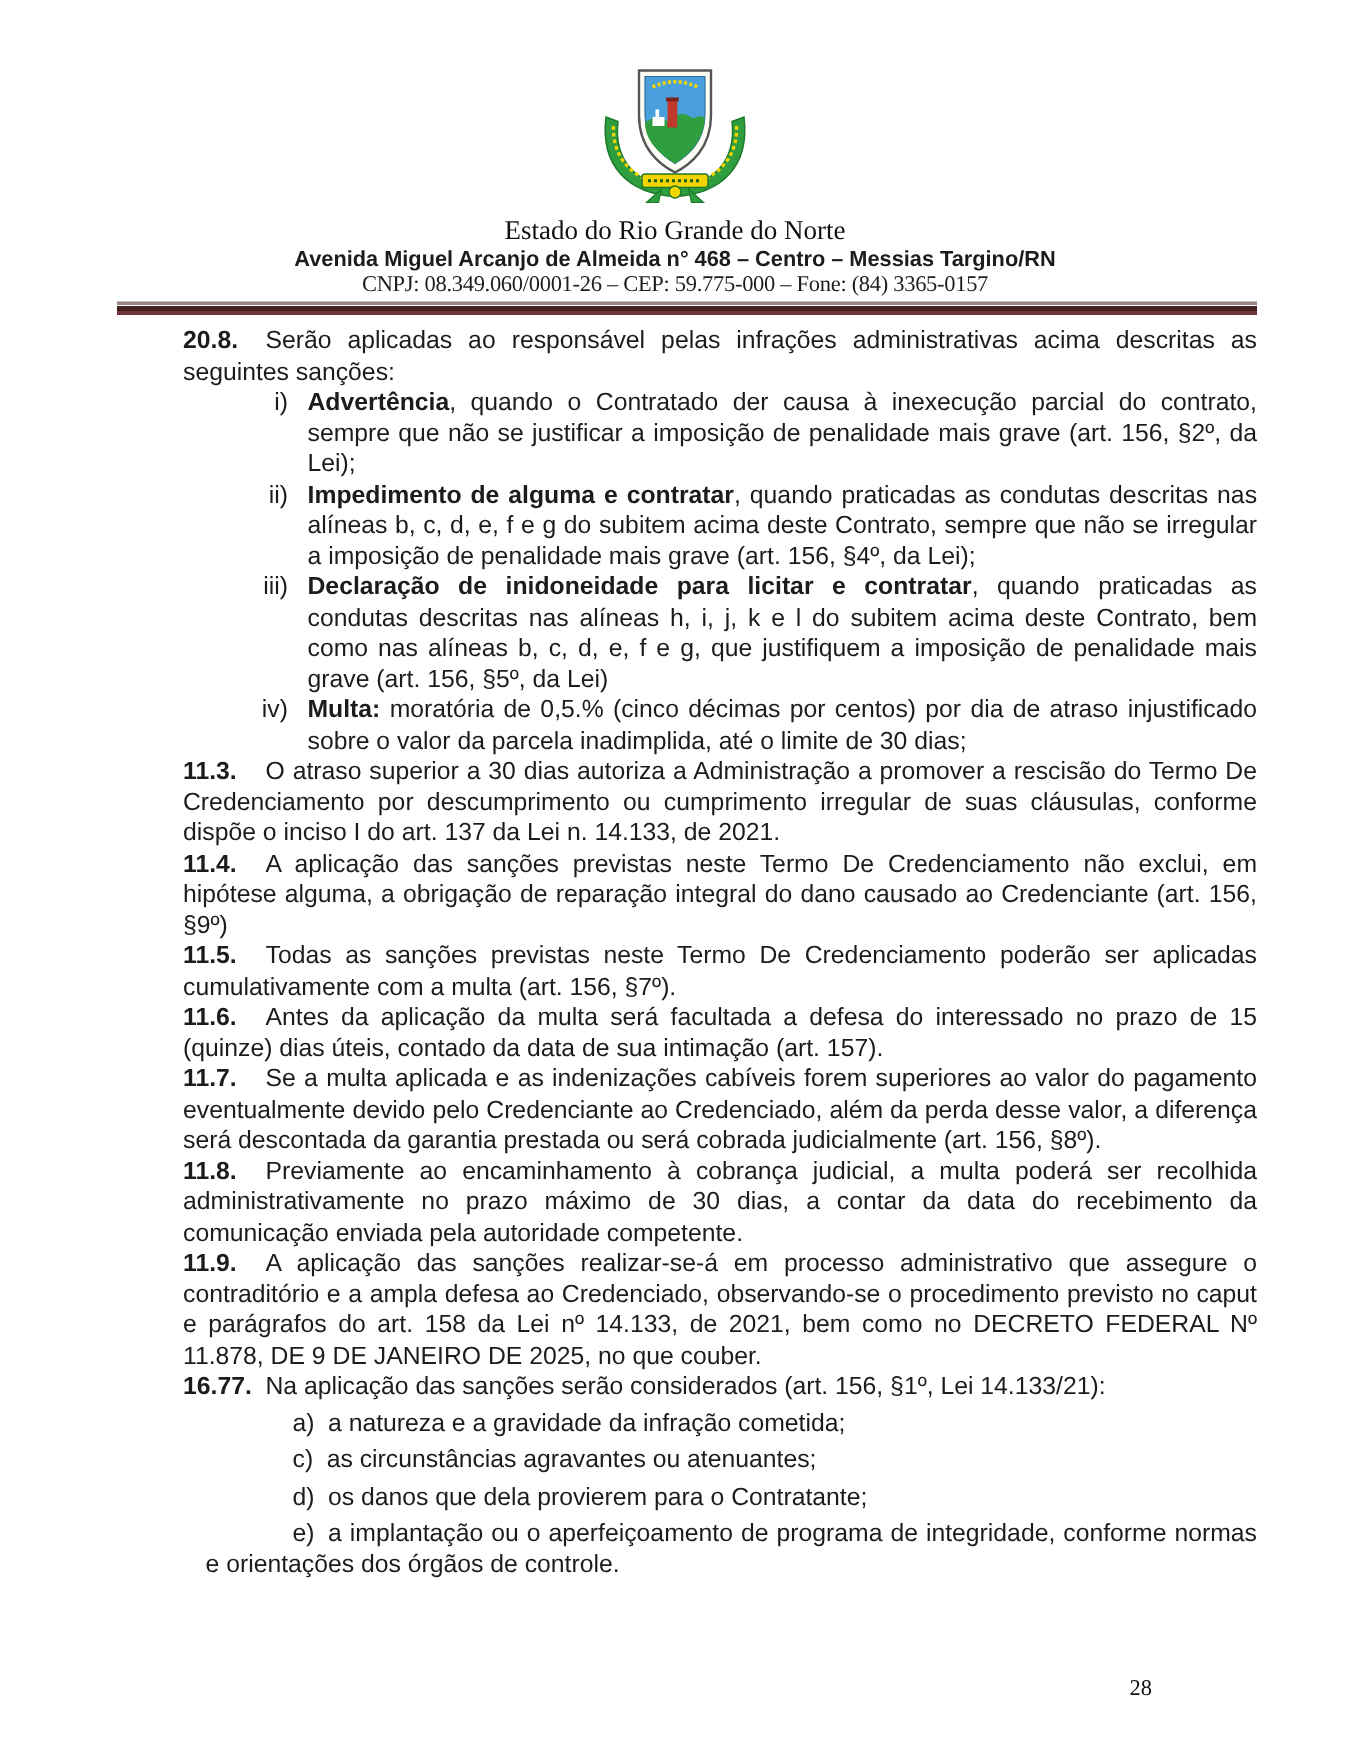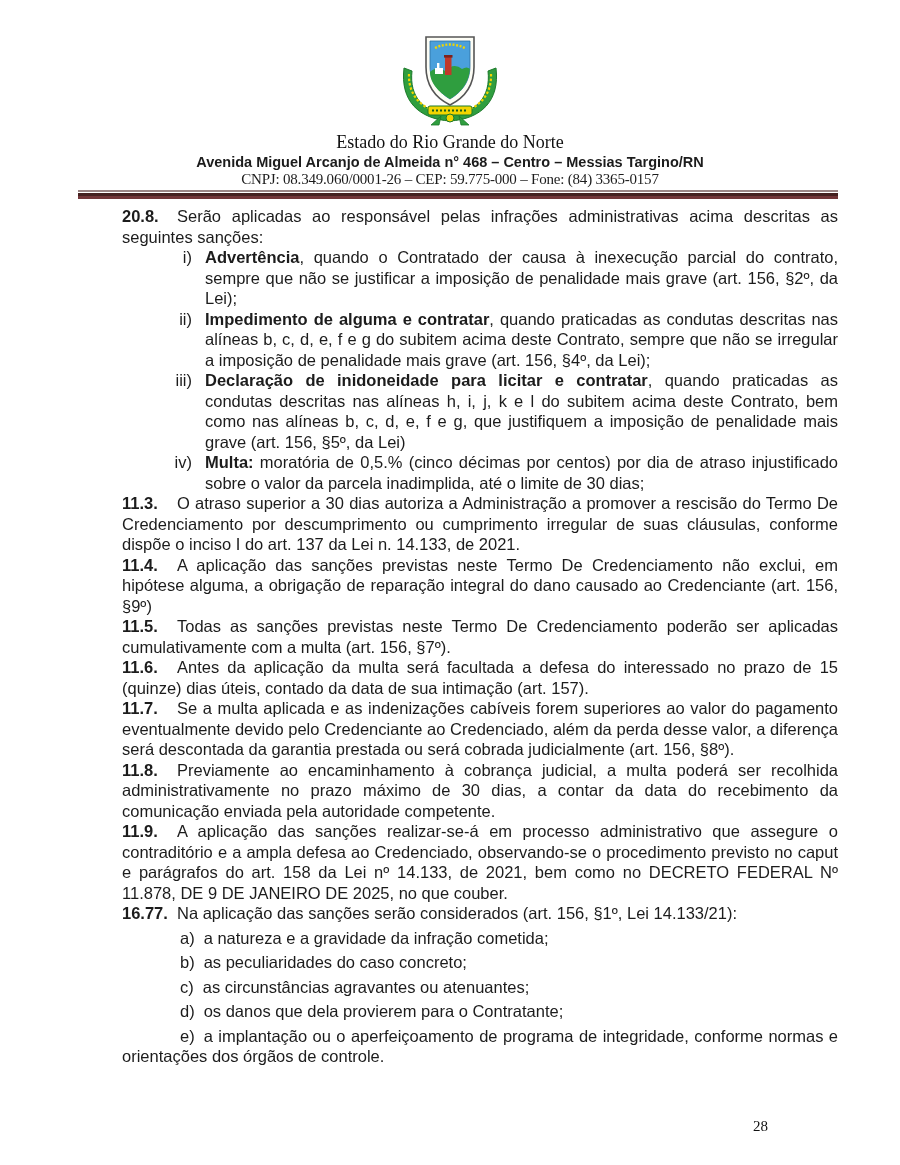--- a/index.html
+++ b/index.html
@@ -4,21 +4,21 @@
 <style>
   html,body{margin:0;padding:0;background:#ffffff;}
   .page{
     position:relative;
     width:900px;height:1165px;
     background:#ffffff;
     font-family:"Liberation Sans", sans-serif;
     color:#1c1c1c;
     overflow:hidden;
   }
-  .header{ text-align:center; padding-top:34px; }
+  .header{ text-align:center; padding-top:34px;margin-top:10px; }
   .crest{ display:inline-block; line-height:0; }
   .state-line{
     font-family:"Liberation Serif", serif;
     font-size:18px; line-height:19px; margin-top:3px; color:#111;
   }
   .title{
     font-size:27px; font-weight:bold; line-height:29px; letter-spacing:-0.3px; color:#0c0c0c;
   }
   .address-line{
     font-size:14.5px; font-weight:bold; line-height:16px; margin-top:2px;
@@ -40,21 +40,21 @@
     font-size:16.5px; line-height:20.5px; text-align:justify;
   }
   .clause{ margin:0; }
   .cnum{ font-weight:bold; display:inline-block; min-width:55px; }
   .ritem{ padding-left:83px; margin:0; }
   .rmark{
     display:inline-block; width:30px; margin-left:-43px; margin-right:13px;
     text-align:right;
   }
   .rlead{ font-weight:bold; }
-  .litem{ text-indent:58px; margin:4px 0 0 0; }
+  .litem{ text-indent:58px; margin:4px 0 0 15px; }
   .litem:first-of-type{ margin-top:6px; }
   .lmark{ margin-right:9px; }
   .page-number{
     position:absolute; left:753px; top:1118px;
     font-family:"Liberation Serif", serif; font-size:15px; color:#111;
   }
 </style>
 </head>
 <body>
 
@@ -113,21 +113,20 @@
     <p class="clause"><span class="cnum">11.3.</span><span>O atraso superior a 30 dias autoriza a Administração a promover a rescisão do Termo De Credenciamento por descumprimento ou cumprimento irregular de suas cláusulas, conforme dispõe o inciso I do art. 137 da Lei n. 14.133, de 2021.</span></p>
     <p class="clause"><span class="cnum">11.4.</span><span>A aplicação das sanções previstas neste Termo De Credenciamento não exclui, em hipótese alguma, a obrigação de reparação integral do dano causado ao Credenciante (art. 156, §9º)</span></p>
     <p class="clause"><span class="cnum">11.5.</span><span>Todas as sanções previstas neste Termo De Credenciamento poderão ser aplicadas cumulativamente com a multa (art. 156, §7º).</span></p>
     <p class="clause"><span class="cnum">11.6.</span><span>Antes da aplicação da multa será facultada a defesa do interessado no prazo de 15 (quinze) dias úteis, contado da data de sua intimação (art. 157).</span></p>
     <p class="clause"><span class="cnum">11.7.</span><span>Se a multa aplicada e as indenizações cabíveis forem superiores ao valor do pagamento eventualmente devido pelo Credenciante ao Credenciado, além da perda desse valor, a diferença será descontada da garantia prestada ou será cobrada judicialmente (art. 156, §8º).</span></p>
     <p class="clause"><span class="cnum">11.8.</span><span>Previamente ao encaminhamento à cobrança judicial, a multa poderá ser recolhida administrativamente no prazo máximo de 30 dias, a contar da data do recebimento da comunicação enviada pela autoridade competente.</span></p>
     <p class="clause"><span class="cnum">11.9.</span><span>A aplicação das sanções realizar-se-á em processo administrativo que assegure o contraditório e a ampla defesa ao Credenciado, observando-se o procedimento previsto no caput e parágrafos do art. 158 da Lei nº 14.133, de 2021, bem como no DECRETO FEDERAL Nº 11.878, DE 9 DE JANEIRO DE 2025, no que couber.</span></p>
     <p class="clause"><span class="cnum">16.77.</span><span>Na aplicação das sanções serão considerados (art. 156, §1º, Lei 14.133/21):</span></p>
 
     <p class="litem"><span class="lmark">a)</span><span>a natureza e a gravidade da infração cometida;</span></p>
-    <p class="litem"><span class="lmark">b)</span><span>as peculiaridades do caso concreto;</span></p>
     <p class="litem"><span class="lmark">c)</span><span>as circunstâncias agravantes ou atenuantes;</span></p>
     <p class="litem"><span class="lmark">d)</span><span>os danos que dela provierem para o Contratante;</span></p>
     <p class="litem"><span class="lmark">e)</span><span>a implantação ou o aperfeiçoamento de programa de integridade, conforme normas e orientações dos órgãos de controle.</span></p>
 
   </div>
 
   <div class="page-number">28</div>
 
 </div>
 

